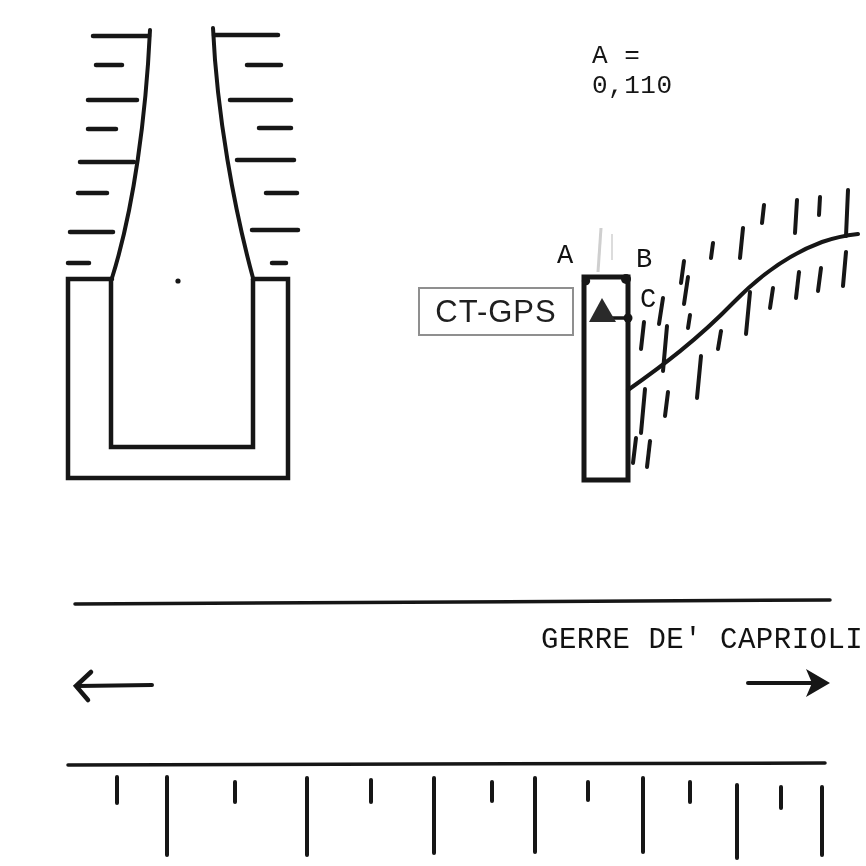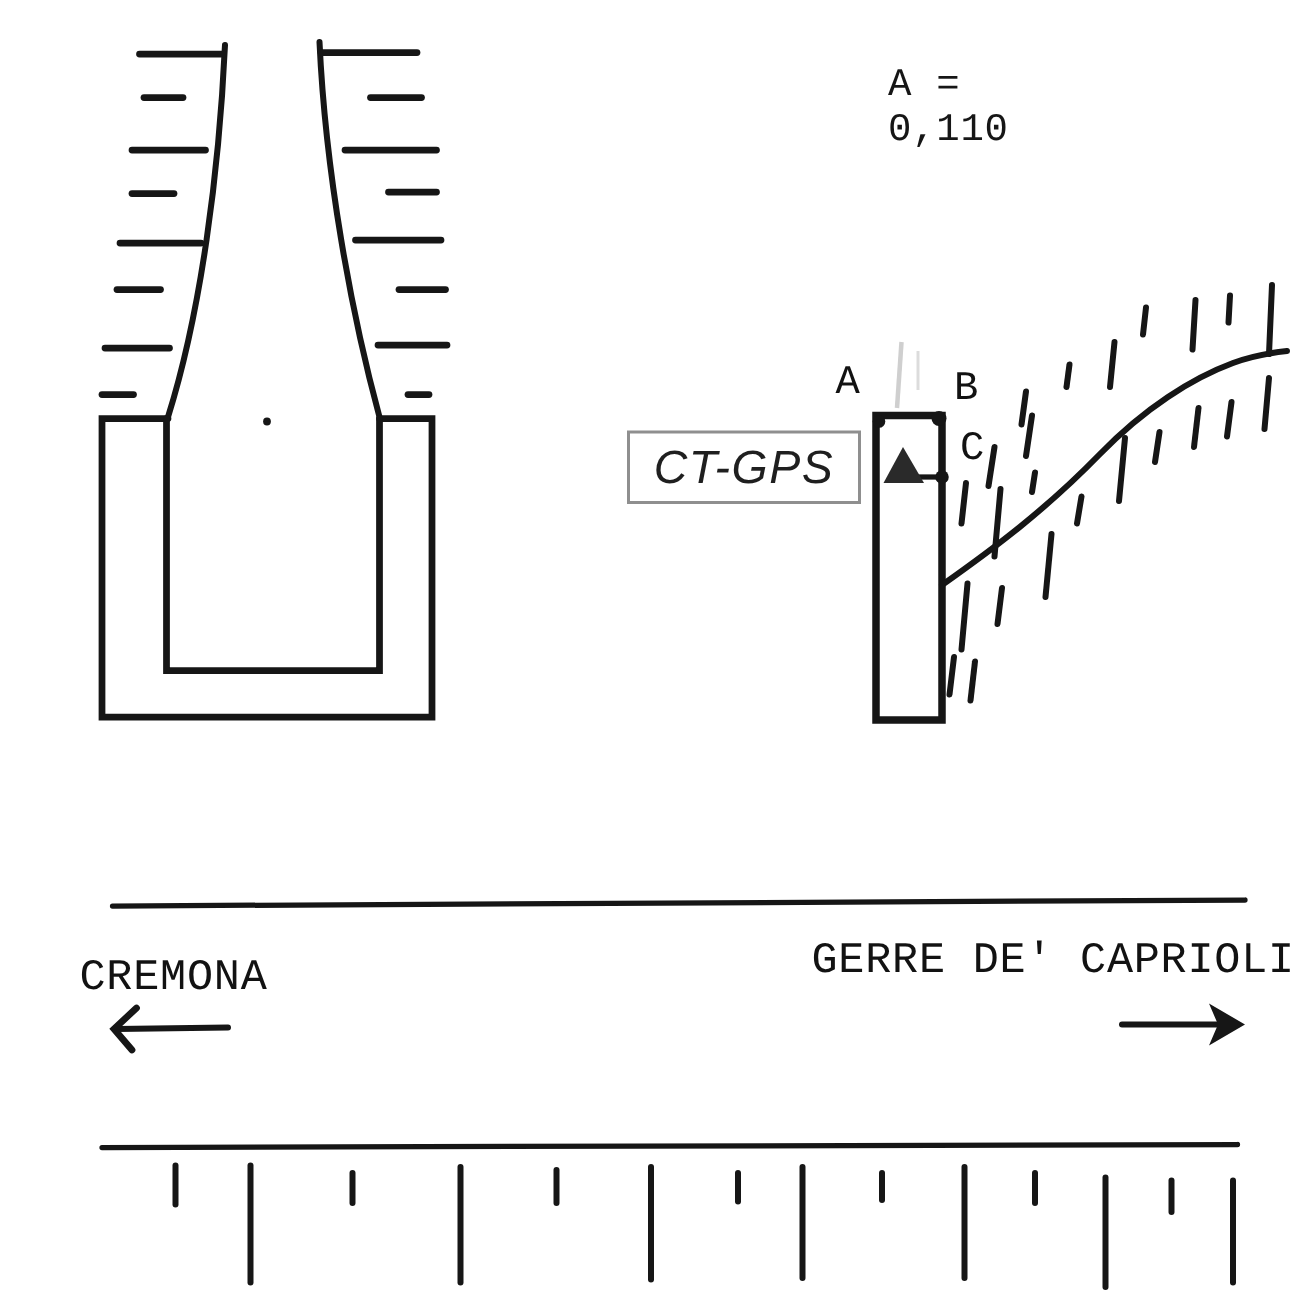--- a/index.html
+++ b/index.html
@@ -9,21 +9,21 @@
   }
   .canvas{position:absolute;left:0;top:0;width:704px;height:866px;}
   svg{position:absolute;left:0;top:0;}
   .txt{position:absolute;white-space:pre;line-height:1;color:#121212;}
   .values{position:absolute;left:592px;top:41px;font-size:26px;letter-spacing:0.5px;}
   .values div{height:37.5px;}
   .pt-label{position:absolute;font-size:27px;}
   .ctgps{
     position:absolute;left:418px;top:287px;width:152px;height:45px;
     border:2px solid #8f8f8f;display:flex;align-items:center;justify-content:center;
-    font-family:"Liberation Sans", sans-serif;font-style:italic;font-size:31px;
+    font-family:"Liberation Sans", sans-serif;font-size:31px;
     letter-spacing:1px;color:#1f1f1f;background:#ffffff;
   }
   .place{position:absolute;font-size:29px;letter-spacing:0.5px;}
 </style>
 </head>
 <body>
 
 <div class="canvas">
 
   <svg width="866" height="866" viewBox="0 0 866 866">
@@ -134,16 +134,15 @@
   </div>
 
   <div class="txt pt-label" style="left:557px;top:243px;">A</div>
   <div class="txt pt-label" style="left:636px;top:247px;">B</div>
   <div class="txt pt-label" style="left:640px;top:287px;">C</div>
 
   <div class="ctgps">
     <span>CT-GPS</span>
   </div>
 
-  <div class="txt place" style="left:53px;top:637px;">CREMONA</div>
   <div class="txt place" style="left:541px;top:626px;">GERRE DE' CAPRIOLI</div>
 
 </div>
 
 </body></html>

